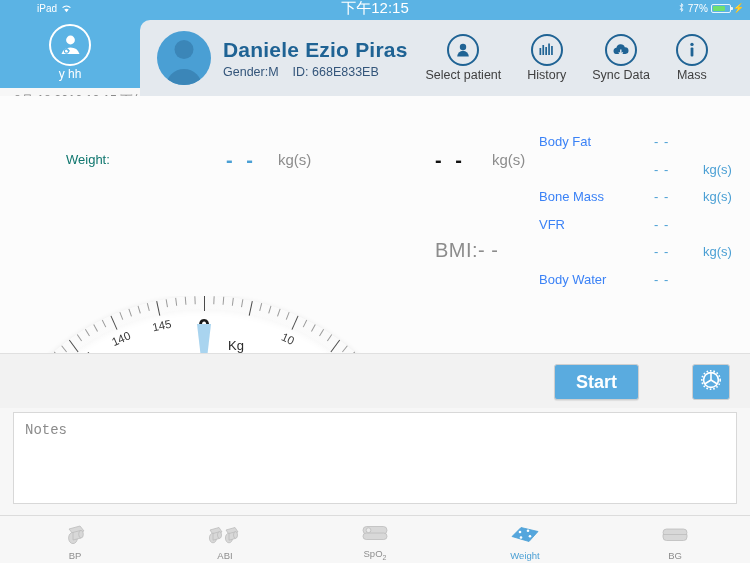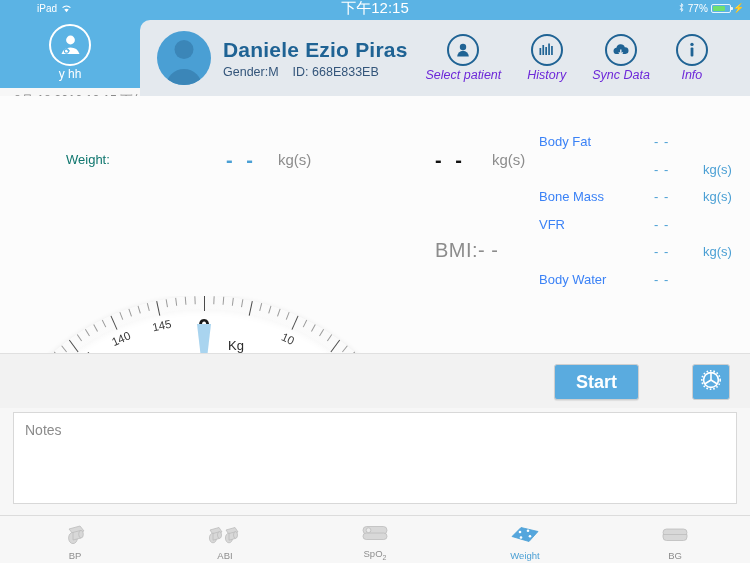--- a/index.html
+++ b/index.html
@@ -84,21 +84,21 @@
   .navbtns { margin-left: 18px; display: flex; align-items: center; gap: 26px; }
   .navbtn {
     display: flex; flex-direction: column; align-items: center; gap: 2px;
     color: #1f6394; cursor: pointer;
   }
   .navcircle {
     width: 32px; height: 32px; border-radius: 50%;
     border: 2px solid #1f6394;
     display: flex; align-items: center; justify-content: center;
   }
-  .navlabel { font-size: 12.5px; color: #6d28d9; line-height: 14px; font-style: italic; }
+  .navlabel { font-size: 12.5px; color: #404040; line-height: 14px; }
 
   
   .dateline {
     position: absolute; top: 92px; left: 14px;
     font-size: 12.5px; color: #8a8a8a;
   }
 
   
   .mainpanel {
     position: absolute; top: 96px; left: 0; width: 750px; height: 257px;
@@ -235,21 +235,21 @@
   }
 
   
   .notes-area {
     position: absolute; top: 408px; left: 0; width: 750px; height: 107px;
     background: #f7f7f7;
   }
   .notes-box {
     position: absolute; left: 13px; top: 4px; width: 724px; height: 92px;
     background: #ffffff; border: 1px solid #d8d8d8;
-    font-family: Liberation Sans, sans-serif;
+    font-family: Liberation Mono, monospace;
     font-size: 14px; color: #333333;
     padding: 9px 11px; resize: none; outline: none;
   }
   .notes-box::placeholder { color: #8b8b8b; }
 
   
   .tabbar {
     position: absolute; top: 515px; left: 0; width: 750px; height: 52px;
     background: #f7f7f7; border-top: 1px solid #dcdcdc;
     display: flex; align-items: flex-end;
@@ -355,21 +355,21 @@
         <span class="navlabel">Sync Data</span>
       </div>
 
       <div class="navbtn">
         <span class="navcircle">
           <svg width="14" height="18" viewBox="0 0 14 18">
             <circle cx="7" cy="3.4" r="1.7" fill="#1f6394"></circle>
             <rect x="5.6" y="6.4" width="2.8" height="9" rx="1" fill="#1f6394"></rect>
           </svg>
         </span>
-        <span class="navlabel">Info</span>
+        <span class="navlabel">Mass</span>
       </div>
 
     </div>
   </div>
 
   <div class="dateline">8月 18,2016 12:15 下午</div>
 
   <div class="mainpanel">
 
     <div class="weight-row">

